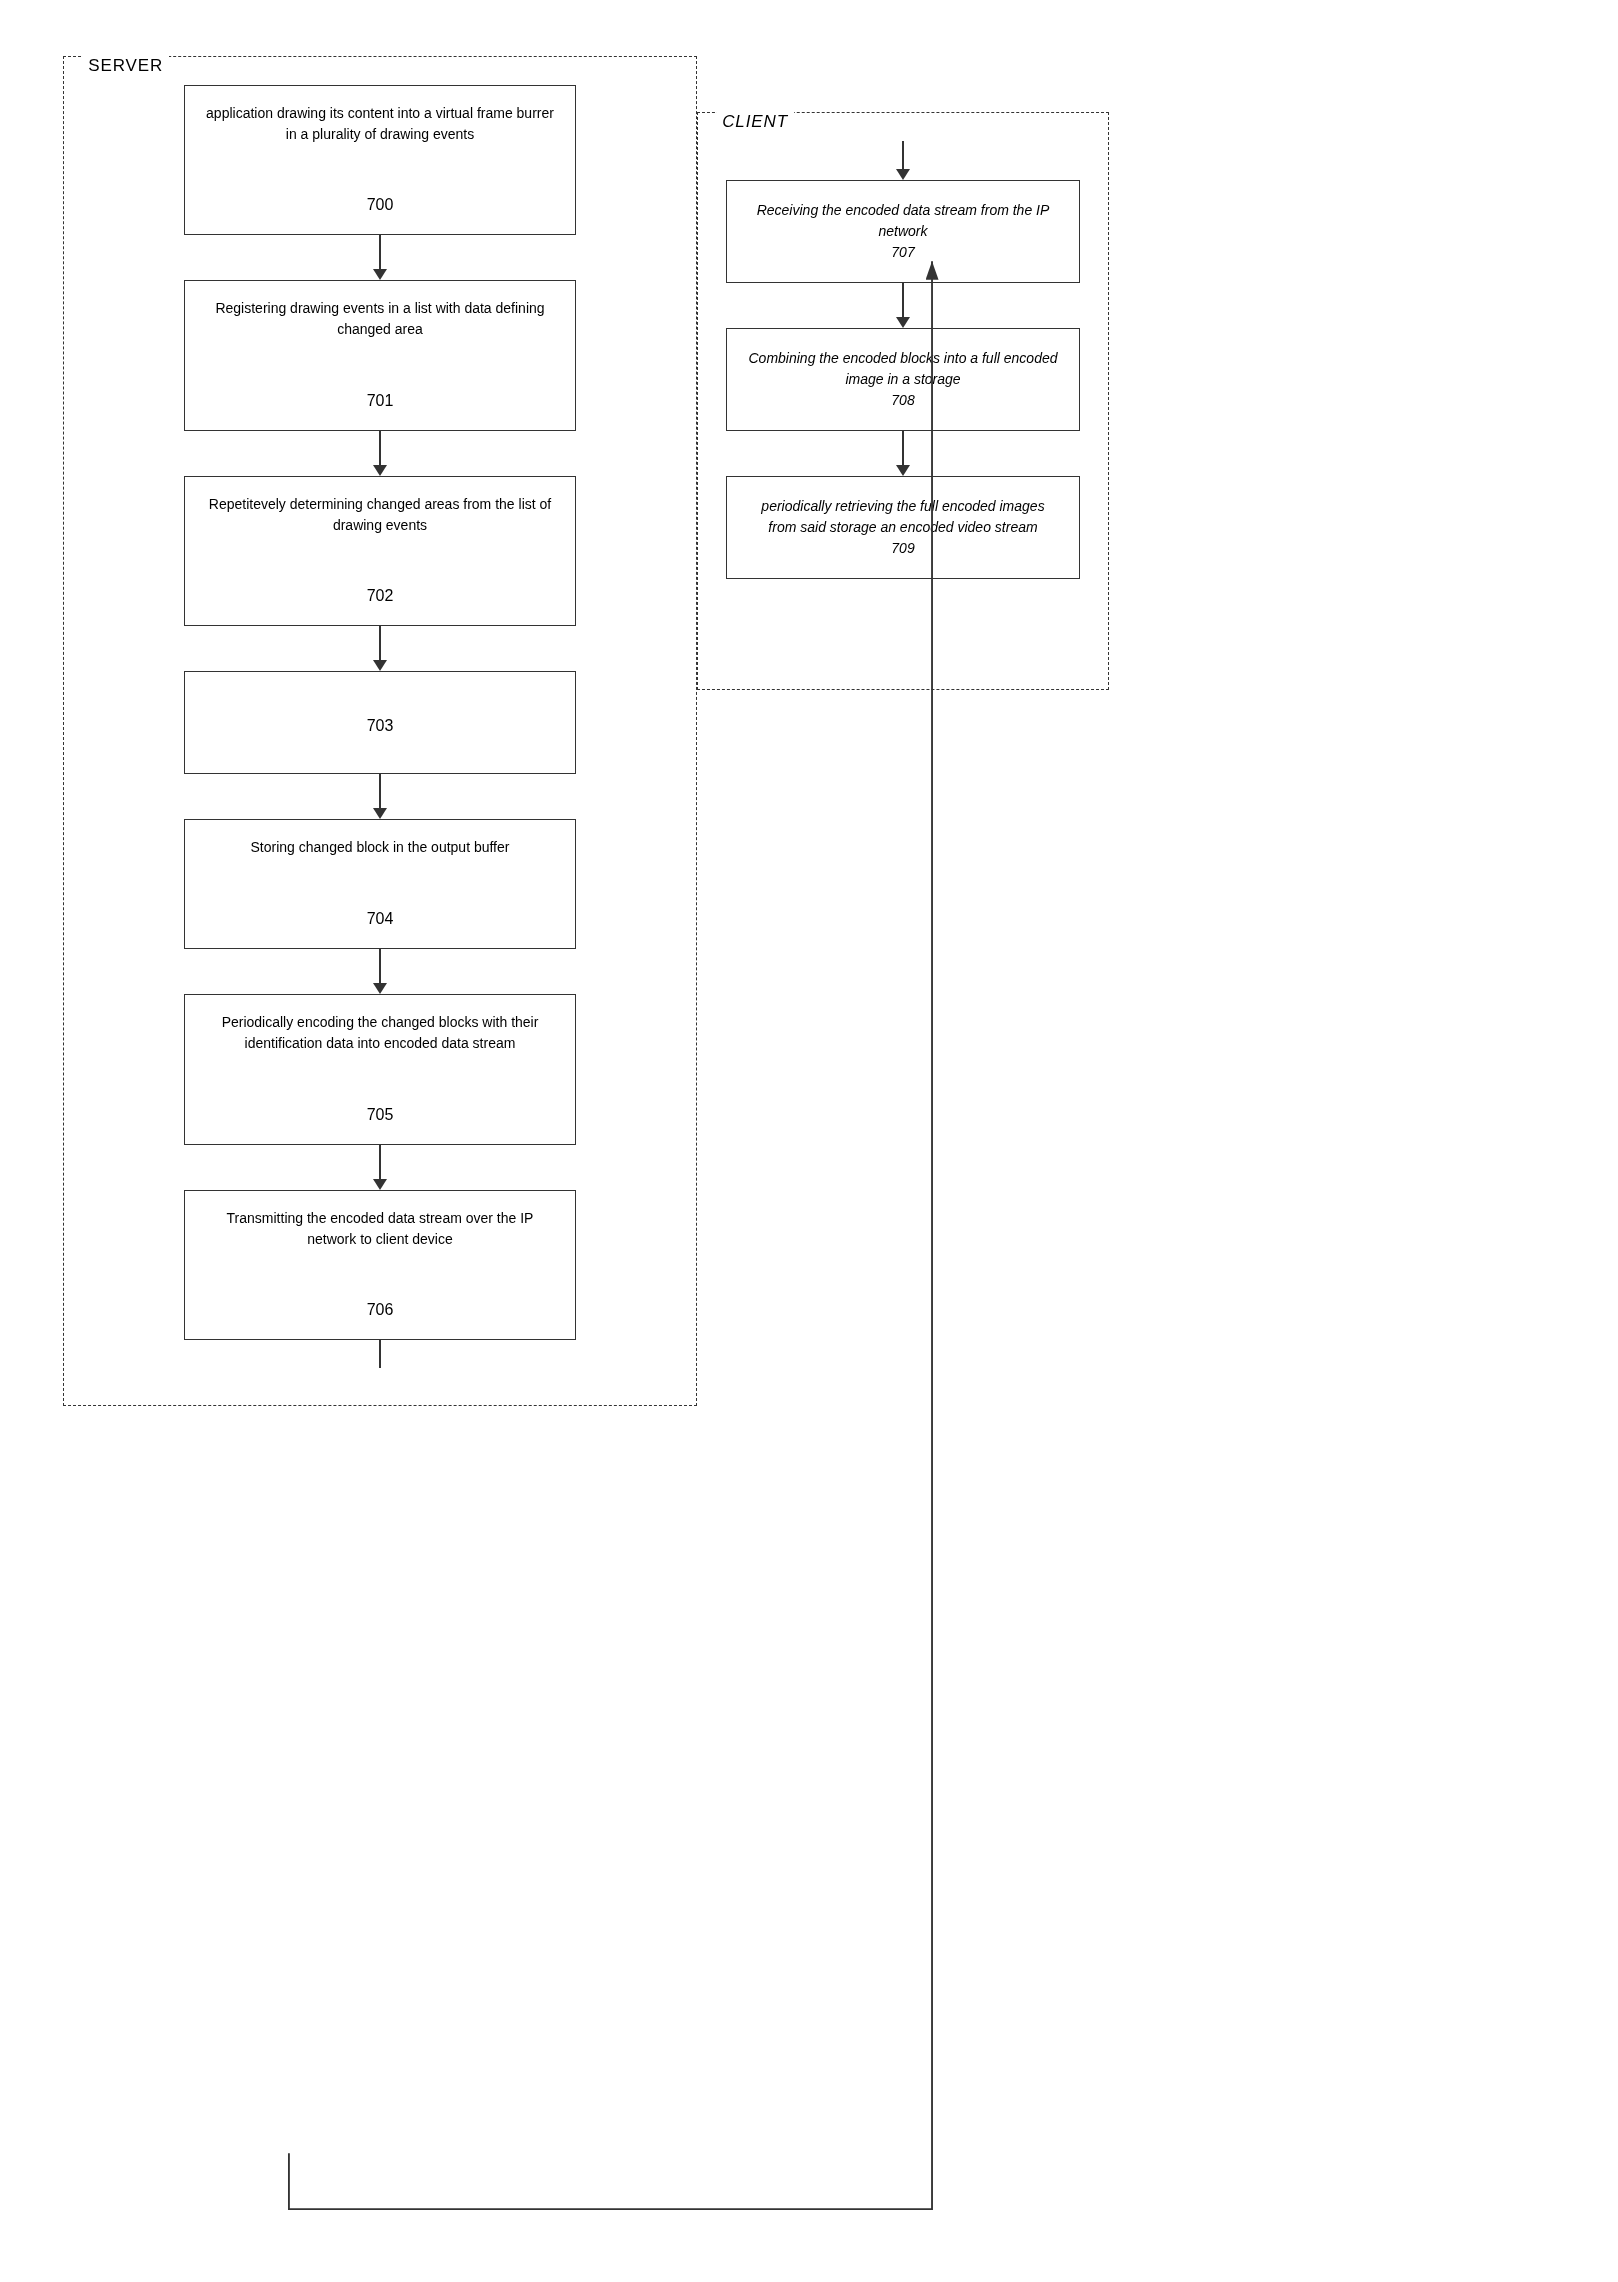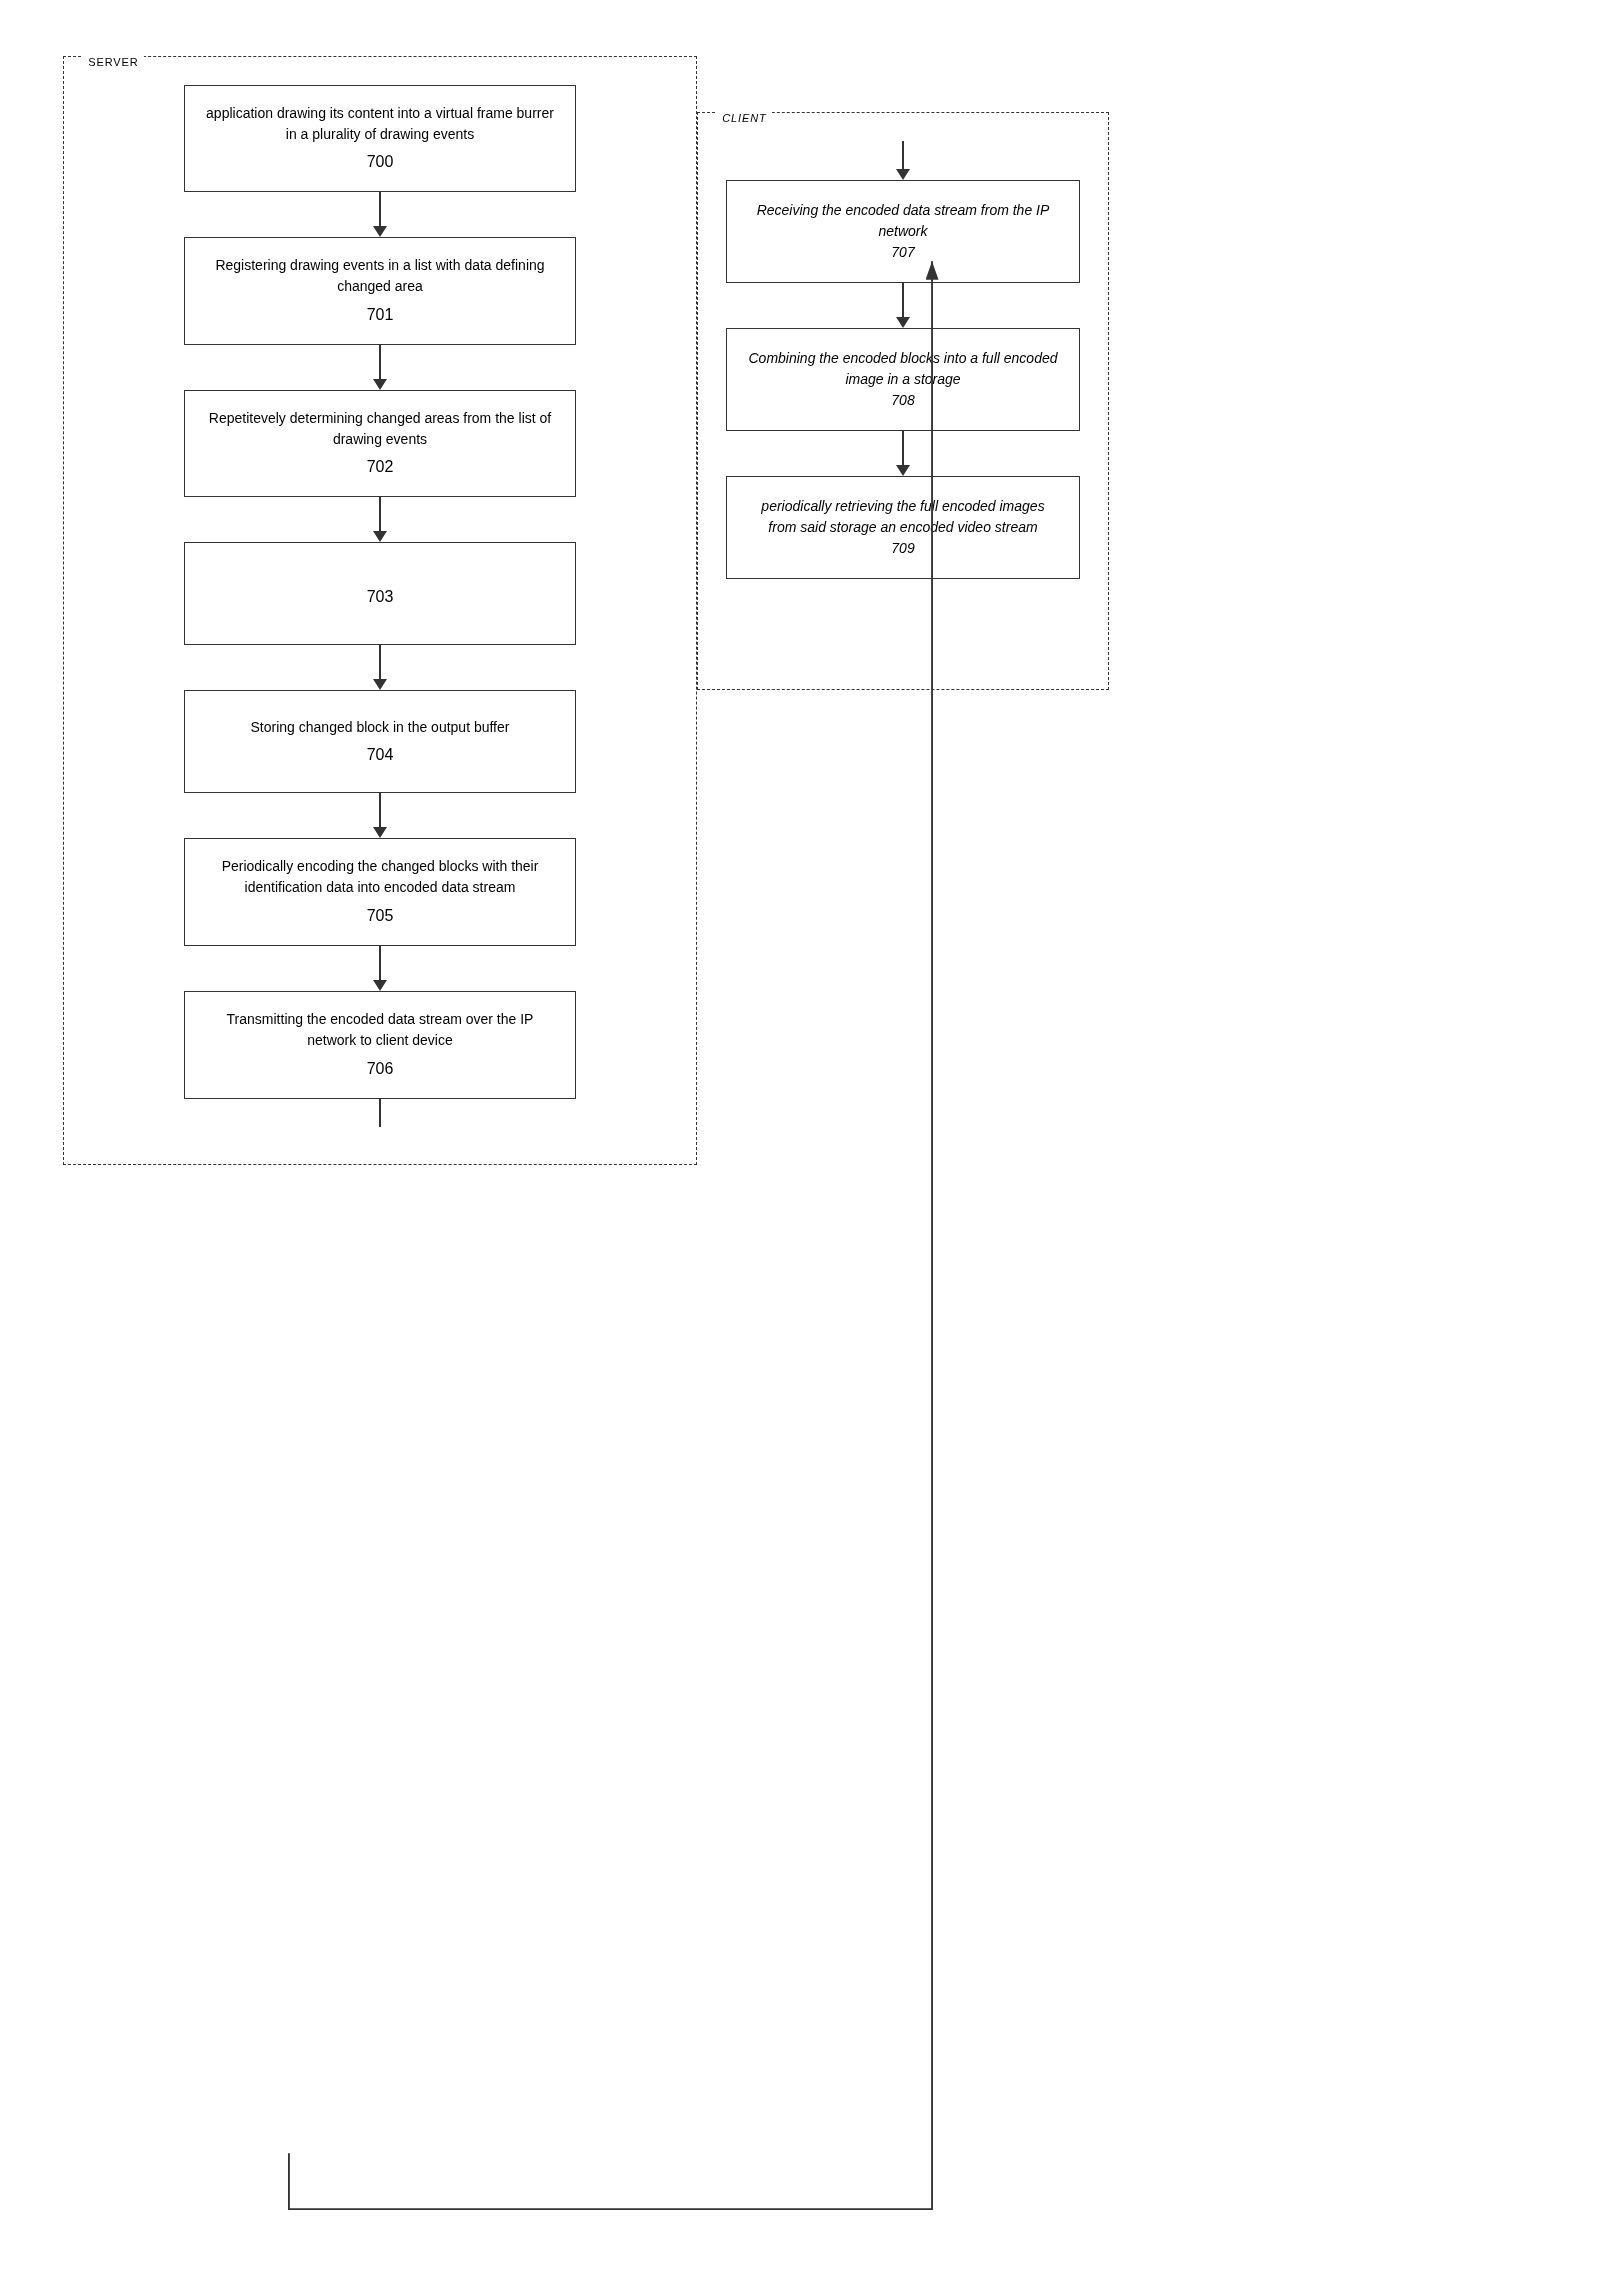--- a/index.html
+++ b/index.html
@@ -31,37 +31,38 @@
       flex-direction: column;
       align-items: center;
     }
 
     .section-label {
       position: absolute;
       top: -0.9px;
       left: 18.6px;
       background: #fff;
       padding: 0 5.6px;
-      font-size: 11px;
+      font-size: 17px;
       font-weight: normal;
       letter-spacing: 0.9px;
     }
 
     .flow-box {
       border: 1.9px solid #333;
       padding: 17px 18.6px;
       text-align: center;
       width: 392px;
       min-height: 103px;
       display: flex;
       flex-direction: column;
       align-items: center;
       justify-content: center;
       background: #fff;
       line-height: 1.5;
+      gap: 43px;
     }
 
     .flow-box .box-text {
       font-size: 14px;
     }
 
     .flow-box .box-num {
       font-size: 16px;
       margin-top: 5.6px;
     }

